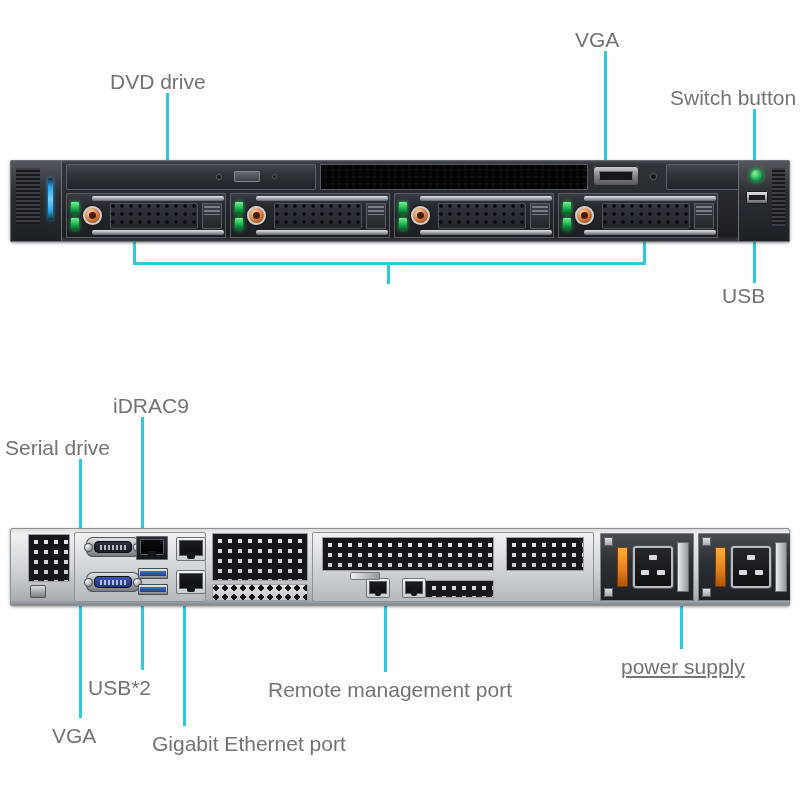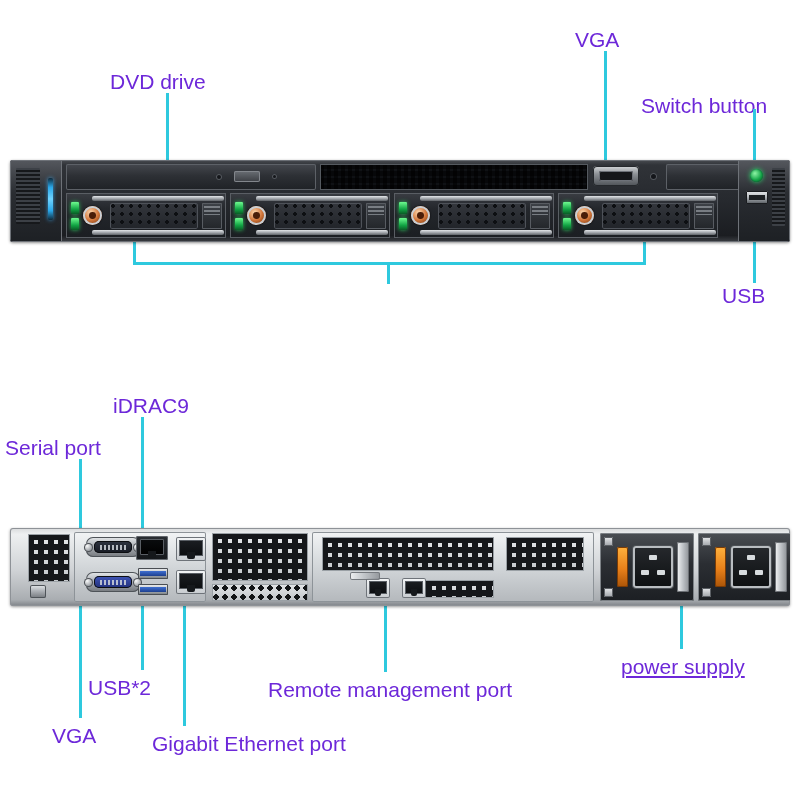--- a/index.html
+++ b/index.html
@@ -1,20 +1,20 @@
 <!DOCTYPE html>
 <html><head>
 <meta charset="utf-8">
 <style>
   html,body{margin:0;padding:0;background:#ffffff;}
   body{width:800px;height:800px;position:relative;overflow:hidden;
        font-family:"Liberation Sans",sans-serif;color:#000;}
   #stage{position:absolute;inset:0;}
 
-  .lbl{position:absolute;white-space:nowrap;font-size:21px;line-height:1;color:#6d28d9;}
+  .lbl{position:absolute;white-space:nowrap;font-size:21px;line-height:1;color:#737373;}
   .leader{position:absolute;background:#2ec9de;}
   .vline{width:3px;}
   .hline{height:3px;}
 
   
   .chassis{position:absolute;border-radius:3px;overflow:hidden;}
 
   .front{
     background:linear-gradient(180deg,#4a4d52 0%,#303338 6%,#26292e 50%,#1b1d21 92%,#3b3e43 100%);
     box-shadow:inset 0 0 0 1px #6b6f75, 0 1px 3px rgba(0,0,0,.45);
@@ -155,21 +155,21 @@
     background:linear-gradient(180deg,#e9ebed,#9ea2a7);
     box-shadow:inset 0 0 0 1px #5c6065;}
 </style>
 </head>
 <body>
 
 <div id="stage">
 
   <div class="lbl" style="left:110px;top:71px;">DVD drive</div>
   <div class="lbl" style="left:575px;top:29px;">VGA</div>
-  <div class="lbl" style="left:641px;top:87px;margin-top:8px;">Switch button</div>
+  <div class="lbl" style="left:670px;top:87px;">Switch button</div>
   <div class="lbl" style="left:722px;top:285px;">USB</div>
 
   <div class="leader vline" style="left:166px;top:93px;height:82px;"></div>
   <div class="leader vline" style="left:604px;top:51px;height:125px;"></div>
   <div class="leader vline" style="left:753px;top:109px;height:68px;"></div>
   <div class="leader vline" style="left:753px;top:215px;height:68px;"></div>
 
   <div class="leader vline" style="left:133px;top:233px;height:32px;"></div>
   <div class="leader vline" style="left:643px;top:233px;height:32px;"></div>
   <div class="leader hline" style="left:133px;top:262px;width:513px;"></div>
@@ -255,21 +255,21 @@
     <div class="bezelEar" style="right:0;width:52px;">
       <div class="pwrBtn" style="left:12px;top:9px;width:13px;height:13px;"></div>
       <div class="usbPort" style="left:8px;top:31px;width:22px;height:13px;">
         <div class="usbSlot" style="left:3px;top:4px;width:16px;height:5px;"></div>
       </div>
       <div class="earVent" style="left:34px;top:8px;width:13px;height:58px;"></div>
     </div>
   </div>
 
   <div class="lbl" style="left:113px;top:395px;">iDRAC9</div>
-  <div class="lbl" style="left:5px;top:437px;">Serial port</div>
+  <div class="lbl" style="left:5px;top:437px;">Serial drive</div>
   <div class="lbl" style="left:52px;top:725px;">VGA</div>
   <div class="lbl" style="left:88px;top:677px;">USB*2</div>
   <div class="lbl" style="left:268px;top:679px;">Remote management port</div>
   <div class="lbl" style="left:152px;top:733px;">Gigabit Ethernet port</div>
   <div class="lbl" style="left:621px;top:656px;text-decoration:underline;">power supply</div>
 
   <div class="leader vline" style="left:141px;top:417px;height:125px;"></div>
   <div class="leader vline" style="left:79px;top:459px;height:84px;"></div>
   <div class="leader vline" style="left:79px;top:593px;height:125px;"></div>
   <div class="leader vline" style="left:141px;top:590px;height:80px;"></div>

